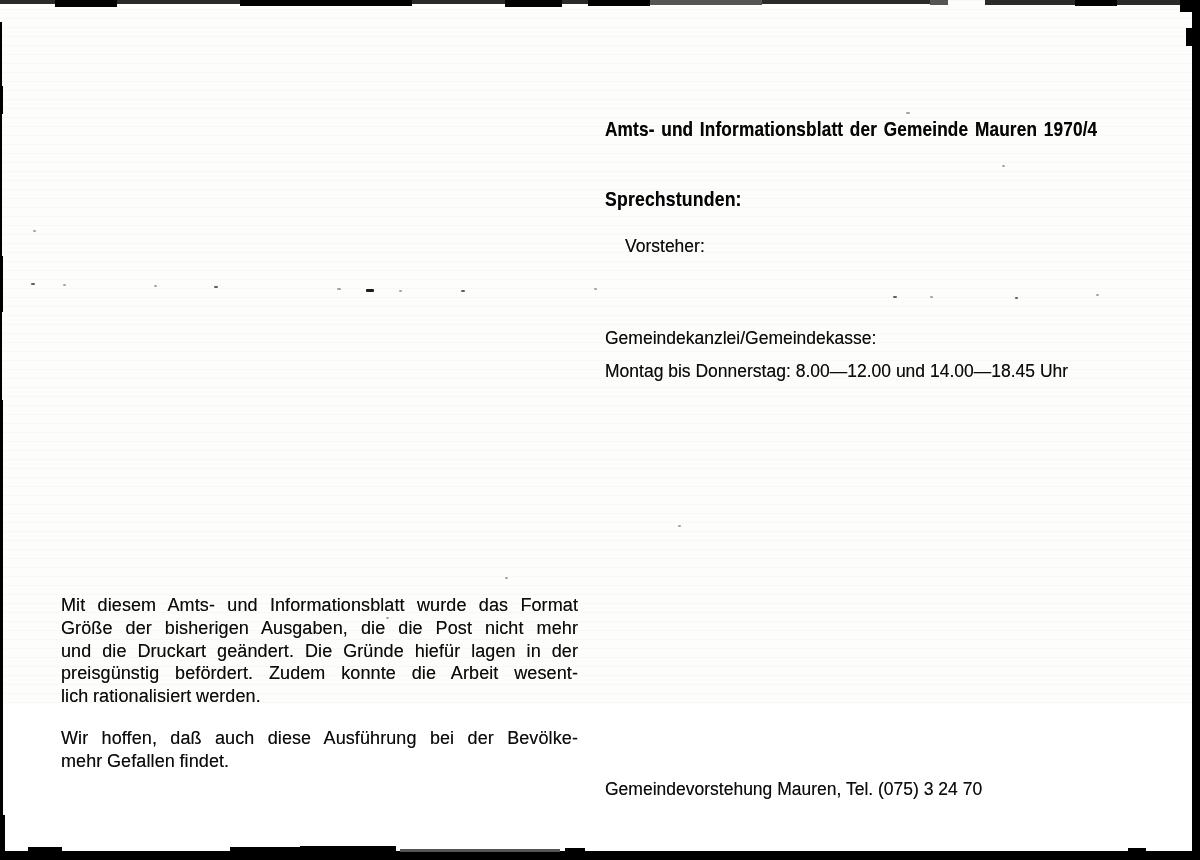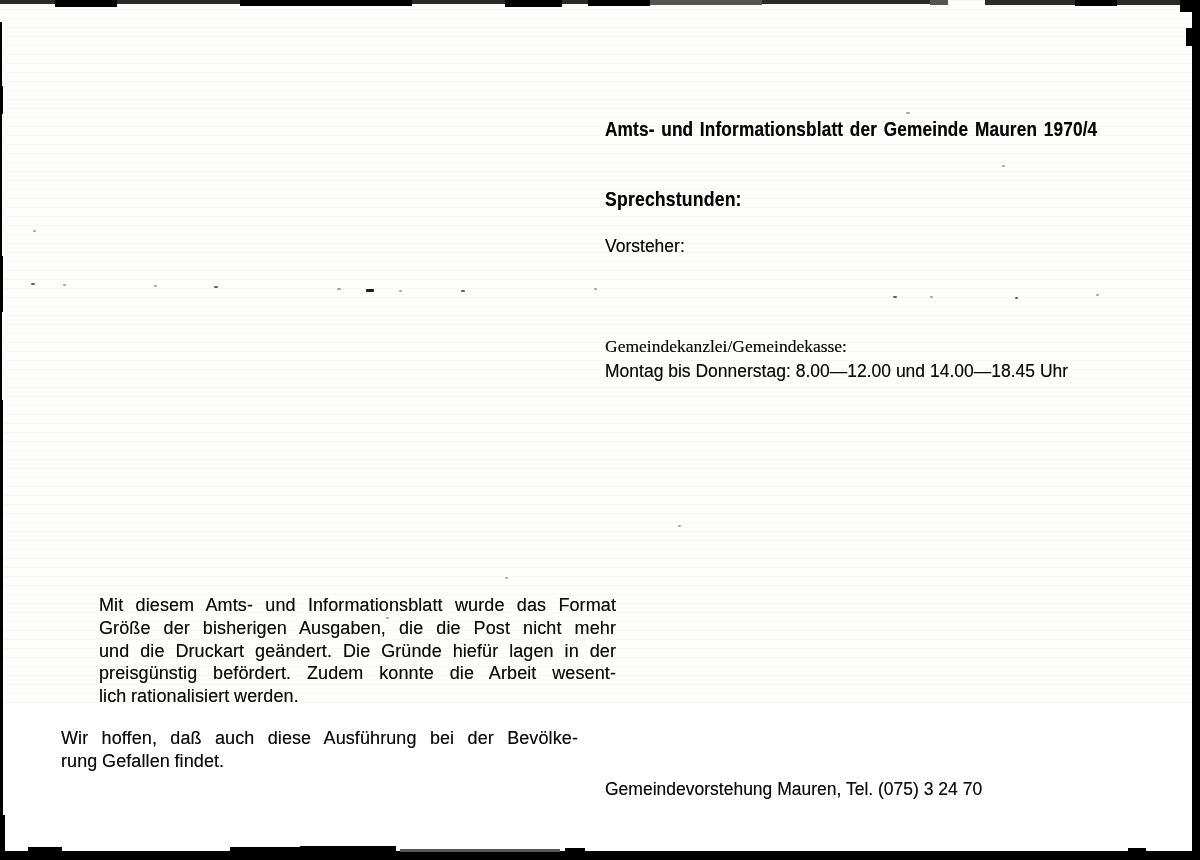--- a/index.html
+++ b/index.html
@@ -104,37 +104,37 @@
   <div class="edge" style="left:0; top:22px; width:2px; height:838px;"></div>
   <div class="edge" style="left:0; top:86px; width:3px; height:28px;"></div>
   <div class="edge" style="left:0; top:256px; width:3px; height:56px;"></div>
   <div class="edge" style="left:0; top:400px; width:3px; height:460px;"></div>
   <div class="edge" style="left:0; top:815px; width:5px; height:45px;"></div>
 
   <div class="abs masthead">Amts- und Informationsblatt der Gemeinde Mauren 1970/4</div>
 
   <div class="abs section-heading" style="top:187px;">Sprechstunden:</div>
 
-  <div class="abs oh-label" style="top:236px;">Vorsteher:</div>
+  <div class="abs oh-label" style="top:236px;margin-left:20px;">Vorsteher:</div>
 
-  <div class="abs oh-label" style="top:336px;font-family:Liberation Serif, serif;">Gemeindekanzlei/Gemeindekasse:</div>
+  <div class="abs oh-label" style="top:328px;">Gemeindekanzlei/Gemeindekasse:</div>
   <div class="abs oh-lines" style="top:361px; line-height:21.5px;">
       <div class="line">Montag bis Donnerstag: 8.00—12.00 und 14.00—18.45 Uhr</div>
     </div>
 
-  <div class="abs para justified" style="top:594px;margin-left:38px;">
+  <div class="abs para justified" style="top:594px;">
       <div class="line">Mit diesem Amts- und Informationsblatt wurde das Format</div>
       <div class="line">Größe der bisherigen Ausgaben, die die Post nicht mehr</div>
       <div class="line">und die Druckart geändert. Die Gründe hiefür lagen in der</div>
       <div class="line">preisgünstig befördert. Zudem konnte die Arbeit wesent-</div>
       <div class="line">lich rationalisiert werden.</div>
     </div>
   <div class="abs para justified" style="top:727px;">
       <div class="line">Wir hoffen, daß auch diese Ausführung bei der Bevölke-</div>
-      <div class="line">rung Gefallen findet.</div>
+      <div class="line">mehr Gefallen findet.</div>
     </div>
 
   <div class="abs publisher">
     <div>Gemeindevorstehung Mauren, Tel. (075) 3 24 70</div>
   </div>
 
   <i class="sp" style="left:31px;  top:283px;"></i>
   <i class="sp faint" style="left:63px;  top:284px; width:3px;"></i>
   <i class="sp faint" style="left:154px; top:285px; width:3px;"></i>
   <i class="sp" style="left:214px; top:286px;"></i>

